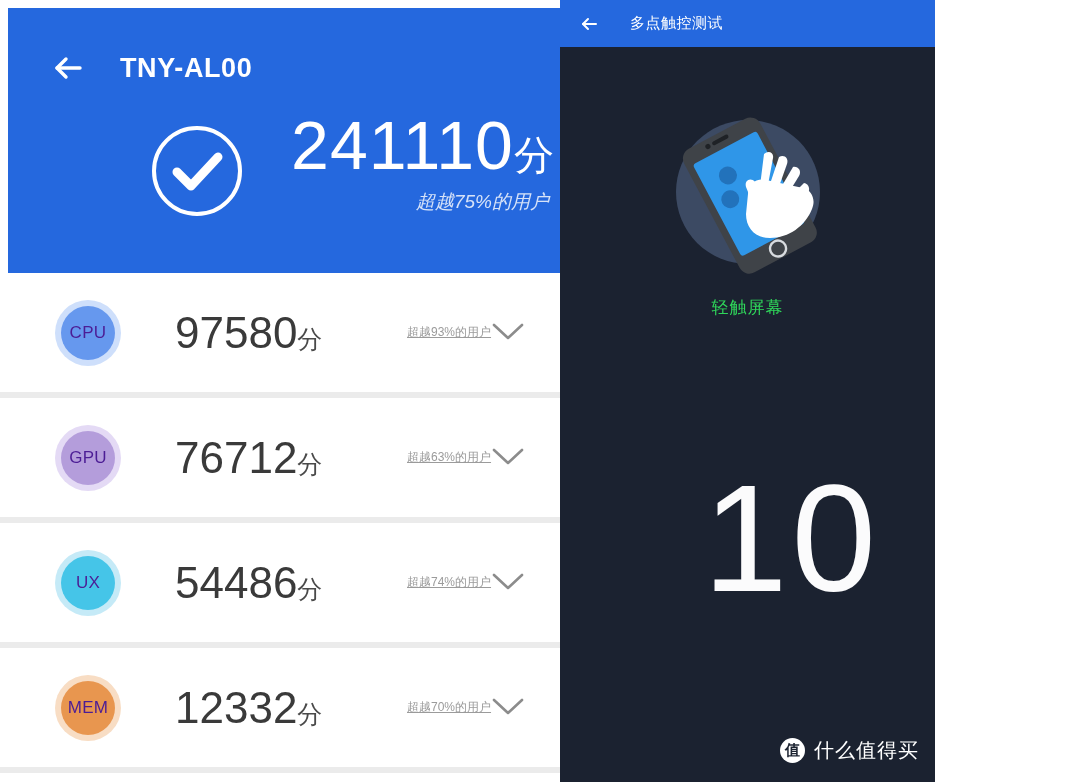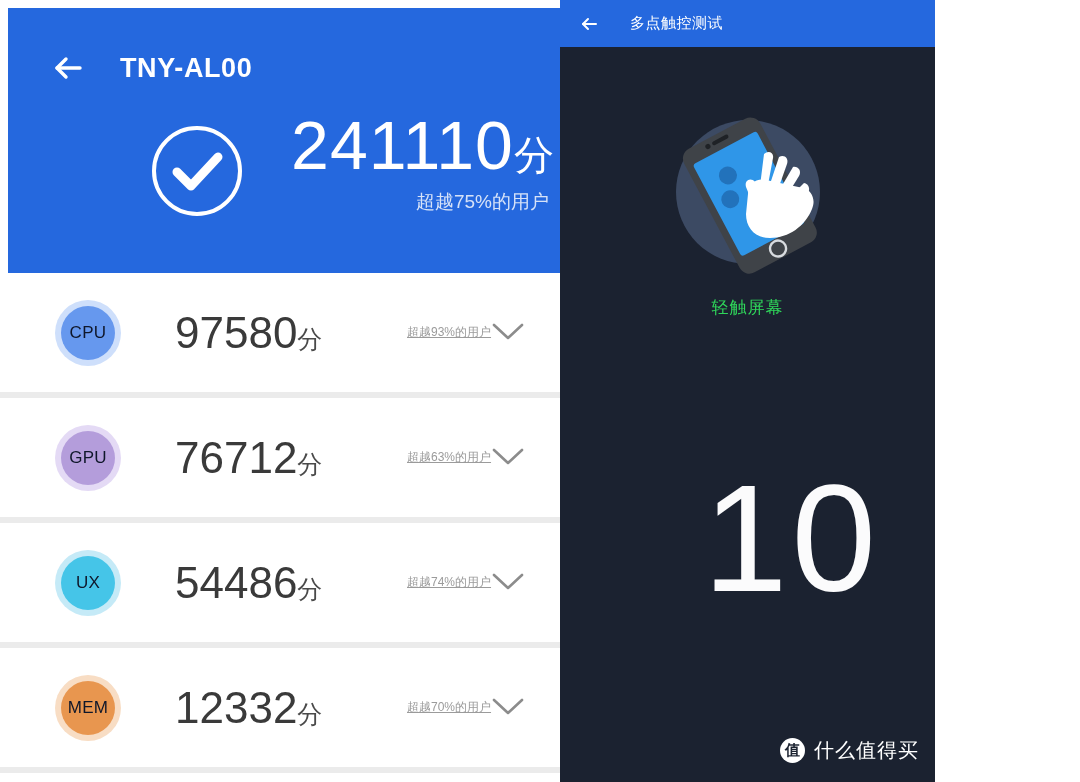--- a/index.html
+++ b/index.html
@@ -39,21 +39,21 @@
   }
   .check-circle { width: 94px; height: 94px; margin-top: 12px; flex: 0 0 auto; }
   .score-block { display:flex; flex-direction: column; align-items: flex-start; }
   .score-main {
     color: #ffffff; font-size: 68px; line-height: 0.98;
     font-weight: 400; letter-spacing: 1px; white-space: nowrap;
   }
   .score-main .unit { font-size: 40px; }
   .score-sub {
     color: #d6e2f8; font-size: 19px; margin-top: 10px;
-    align-self: flex-end; padding-right: 6px;
+    align-self: flex-end; padding-right: 6px; font-style: italic;
   }
 
   
   .rows { position: absolute; left: 0; top: 273px; width: 705px; }
   .sep { width: 690px; height: 6px; background: #ebebeb; margin-left: 0; }
   .row {
     height: 119px;
     display: flex; align-items: center;
     padding-left: 55px; box-sizing: border-box;
     background: #ffffff;
@@ -61,21 +61,21 @@
   .badge-wrap {
     position: relative; width: 66px; height: 66px; flex: 0 0 auto;
     display:flex; align-items:center; justify-content:center;
   }
   .badge-ring {
     position:absolute; inset:0; border-radius:50%;
   }
   .badge-core {
     position: relative; width: 54px; height: 54px; border-radius: 50%;
     display:flex; align-items:center; justify-content:center;
-    color:#0f172a; font-size: 17px; letter-spacing: .3px;
+    color:#4c1d95; font-size: 17px; letter-spacing: .3px;
   }
   .row-score {
     margin-left: 54px; color: #3a3a3a; font-size: 44px;
     font-weight: 400; white-space: nowrap; min-width: 232px;
   }
   .row-score .unit { font-size: 25px; color: #4a4a4a; }
   .row-pct { color: #9b9b9b; font-size: 12px; white-space: nowrap; text-decoration: underline; }
   .chev { margin-left: auto; margin-right: 52px; width: 34px; height: 20px; flex: 0 0 auto; }
 
   

